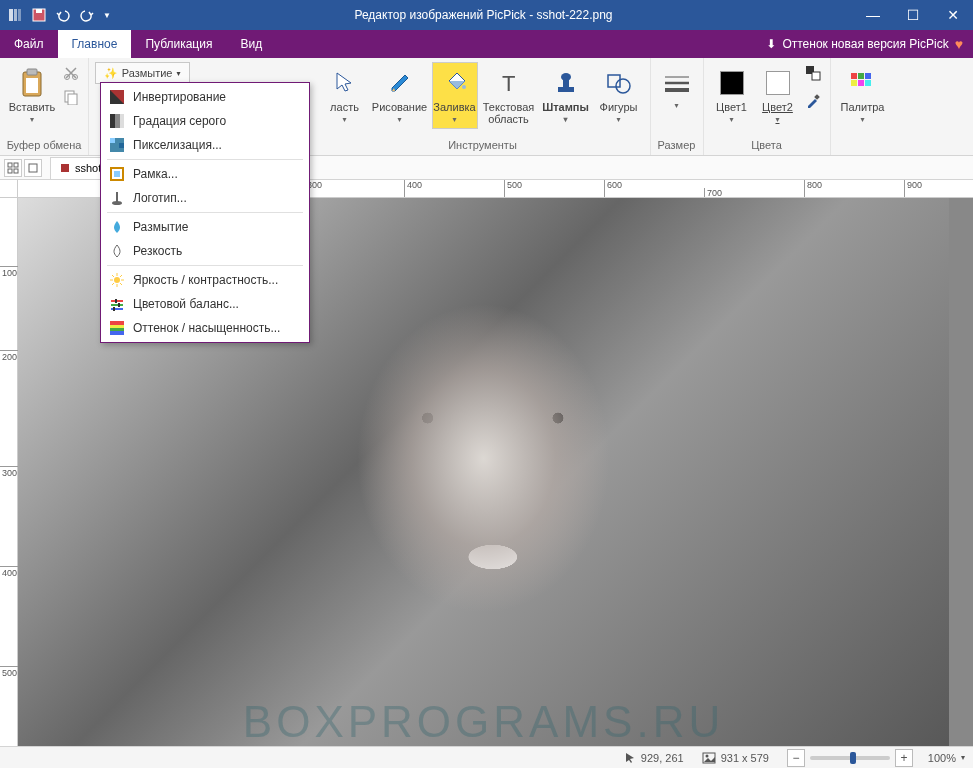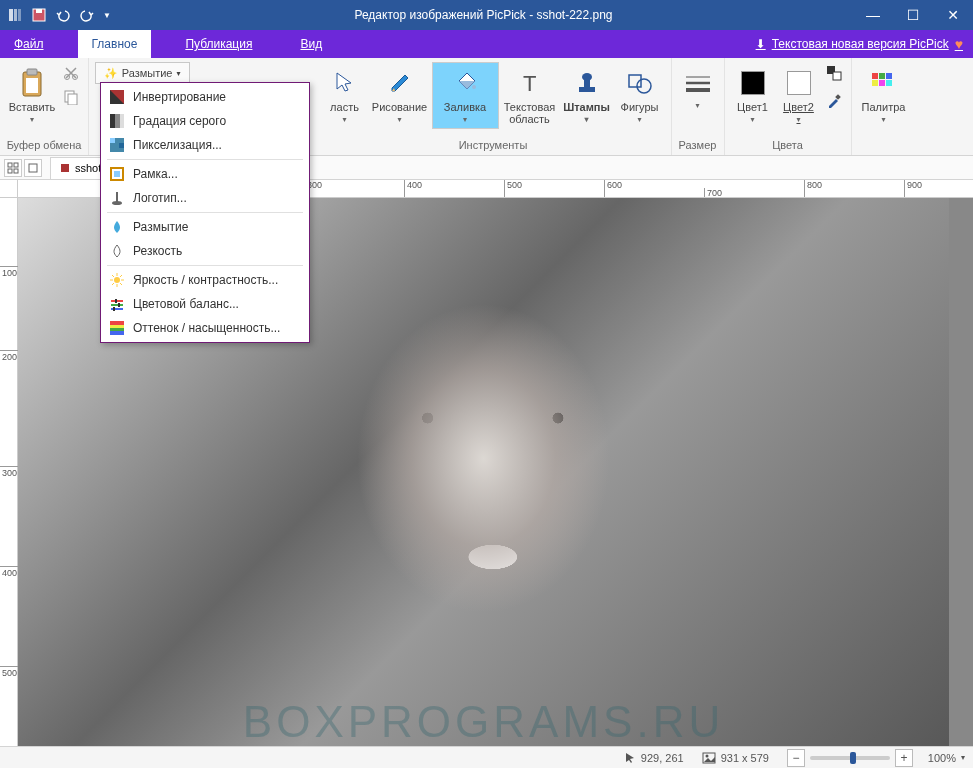--- a/index.html
+++ b/index.html
@@ -7,23 +7,23 @@
 
 
 .titlebar { height: 30px; background: #2b579a; display: flex; align-items: center; color: #fff; font-size: 12px; }
 .titlebar .qat { display: flex; align-items: center; gap: 2px; padding-left: 4px; }
 .titlebar .qat-btn { width: 22px; height: 22px; display: flex; align-items: center; justify-content: center; cursor: pointer; }
 .titlebar .title { flex: 1; text-align: center; font-size: 12px; }
 .titlebar .wincontrols { display: flex; }
 .titlebar .winbtn { width: 40px; height: 30px; display: flex; align-items: center; justify-content: center; cursor: pointer; font-size: 14px; }
 
 
-.menurow { height: 28px; background: #6d28d9; display: flex; align-items: stretch; color: #fff; font-size: 12px; text-decoration: underline; }
+.menurow { height: 28px; background: #701a75; display: flex; align-items: stretch; color: #fff; font-size: 12px; }
 .menurow .file { padding: 0 14px; display: flex; align-items: center; cursor: pointer; }
-.menurow .tab { padding: 0 14px; display: flex; align-items: center; cursor: pointer; margin-left: 20px; }
+.menurow .tab { padding: 0 14px; display: flex; align-items: center; cursor: pointer; }
 .menurow .tab.active { background: #fff; color: #2b579a; }
 .menurow .spacer { flex: 1; }
 .menurow .update { display: flex; align-items: center; padding: 0 10px; gap: 6px; font-size: 12px; cursor: pointer; }
 .heart { color: #ff8b5a; font-size: 14px; }
 
 
 .ribbon { height: 98px; background: #f5f5f5; border-bottom: 1px solid #d4d4d4; display: flex; position: relative; }
 .ribbon-group { display: flex; flex-direction: column; border-right: 1px solid #e3e3e3; padding: 4px 6px 2px 6px; }
 .ribbon-group .tools { flex: 1; display: flex; align-items: flex-start; gap: 2px; }
 .ribbon-group .label { text-align: center; font-size: 11px; color: #666; padding-bottom: 2px; }
@@ -118,21 +118,21 @@
 </div>
 
 <div class="menurow">
   <div class="file">Файл</div>
   <div class="tab active">Главное</div>
   <div class="tab">Публикация</div>
   <div class="tab">Вид</div>
   <div class="spacer"></div>
   <div class="update">
     <span>⬇</span>
-    <span>Текстовая новая версия PicPick</span>
+    <span>Оттенок новая версия PicPick</span>
     <span class="heart">♥</span>
   </div>
 </div>
 
 <div class="ribbon">
 
   <div class="ribbon-group">
     <div class="tools">
       <div class="rbtn-big">
         <div class="ico">
@@ -189,21 +189,21 @@
       <div class="rbtn-big" style="width:60px;">
         <div class="ico">
             <svg width="24" height="24">
               <path d="M4 20 L7 20 L20 7 L17 4 L4 17 Z" fill="#2b8ad6" stroke="#1a5a96"></path>
               <path d="M4 20 L7 20 L6 17 Z" fill="#f0c070"></path>
             </svg>
           </div>
         <div class="cap">Рисование</div>
         <div class="drop">▾</div>
       </div>
-      <div class="rbtn-big" style="width:67px;background:#7dd3fc;border-color:#ccc;">
+      <div class="rbtn-big" style="width:46px;background:#fde047;border-color:#ccc;">
         <div class="ico">
             <svg width="24" height="24">
               <path d="M6 10 L14 2 L22 10 L14 18 Z" fill="#fff" stroke="#2b579a"></path>
               <path d="M6 10 L14 18 L22 10" fill="#9bd"></path>
               <circle cx="21" cy="16" r="2" fill="#9bd"></circle>
             </svg>
           </div>
         <div class="cap">Заливка</div>
         <div class="drop">▾</div>
       </div>

